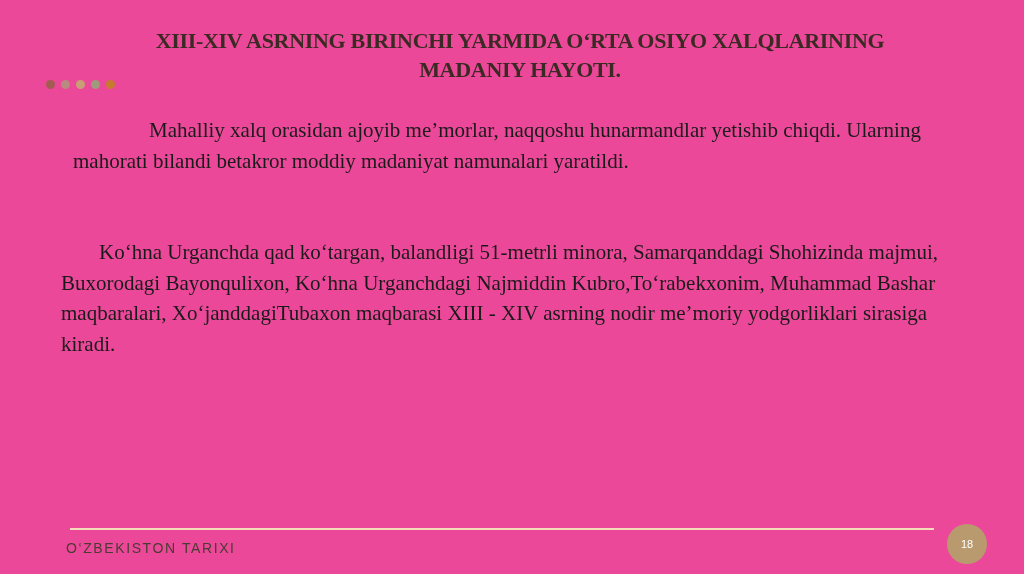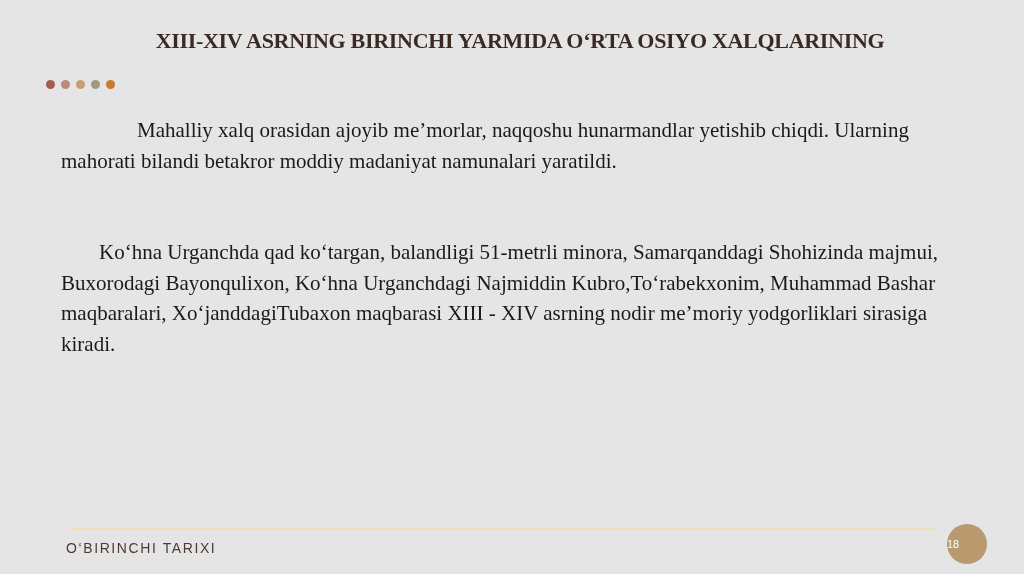--- a/index.html
+++ b/index.html
@@ -11,21 +11,21 @@
       width: 1024px;
       height: 574px;
       position: relative;
       overflow: hidden;
       font-family: "Liberation Serif", serif;
     }
     .slide {
       position: absolute;
       left: 0; top: 0;
       width: 1024px; height: 574px;
-      background: #e5e5e5;
+      background: #ec4899;
     }
     .title {
       position: absolute;
       left: 40px;
       top: 26px;
       width: 960px;
       text-align: center;
       font-family: "Liberation Serif", serif;
       font-weight: bold;
       font-size: 22px;
@@ -55,21 +55,21 @@
       line-height: 30.5px;
       color: #1a1a1a;
     }
     .para {
       margin: 0;
       white-space: pre-line;
     }
     .gap {
       height: 30.5px;
     }
-    .p1 { text-indent: 76px; }
+    .p1 { text-indent: 76px; margin-left: 12px; }
     .p2, .p3 { text-indent: 38px; }
     .footer-line {
       position: absolute;
       left: 70px;
       top: 528px;
       width: 864px;
       height: 2px;
       background: #f5dcb8;
     }
     .footer-text {
@@ -83,49 +83,50 @@
     }
     .page-badge {
       position: absolute;
       left: 947px;
       top: 524px;
       width: 40px;
       height: 40px;
       border-radius: 50%;
       display: flex;
       align-items: center;
-      justify-content: flex-start;
+      justify-content: center;
       font-family: "Liberation Sans", sans-serif;
       font-size: 11px;
       color: #ffffff;
     }
   </style>
 </head>
 <body>
 
 <div class="slide">
 
   <div class="title">
     <div>XIII-XIV ASRNING BIRINCHI YARMIDA O‘RTA OSIYO XALQLARINING</div>
+    <div>MADANIY HAYOTI.</div>
   </div>
 
   <div class="dots">
     <span class="dot" style="background: rgb(162, 92, 80);"></span>
     <span class="dot" style="background: rgb(185, 138, 126);"></span>
     <span class="dot" style="background: rgb(201, 158, 116);"></span>
     <span class="dot" style="background: rgb(158, 154, 124);"></span>
     <span class="dot" style="background: rgb(198, 123, 46);"></span>
   </div>
 
   <div class="body">
     <p class="para p1">Mahalliy xalq orasidan ajoyib me’morlar, naqqoshu hunarmandlar yetishib chiqdi. Ularning mahorati bilandi betakror moddiy madaniyat namunalari yaratildi.</p>
     <div class="gap"></div>
     <div class="gap"></div>
     <p class="para p3">Ko‘hna Urganchda qad ko‘targan, balandligi 51-metrli minora, Samarqanddagi Shohizinda  majmui, Buxorodagi Bayonqulixon, Ko‘hna Urganchdagi Najmiddin Kubro,To‘rabekxonim, Muhammad Bashar maqbaralari, Xo‘janddagiTubaxon maqbarasi XIII - XIV asrning nodir me’moriy yodgorliklari sirasiga kiradi.</p>
   </div>
 
   <div class="footer-line" style="background: rgb(245, 220, 184);"></div>
-  <div class="footer-text">O‘BIRINCHI TARIXI</div>
+  <div class="footer-text">O‘ZBEKISTON TARIXI</div>
   <div class="page-badge" style="background: rgb(185, 154, 110);">
     <span>18</span>
   </div>
 
 </div>
 
 </body></html>

